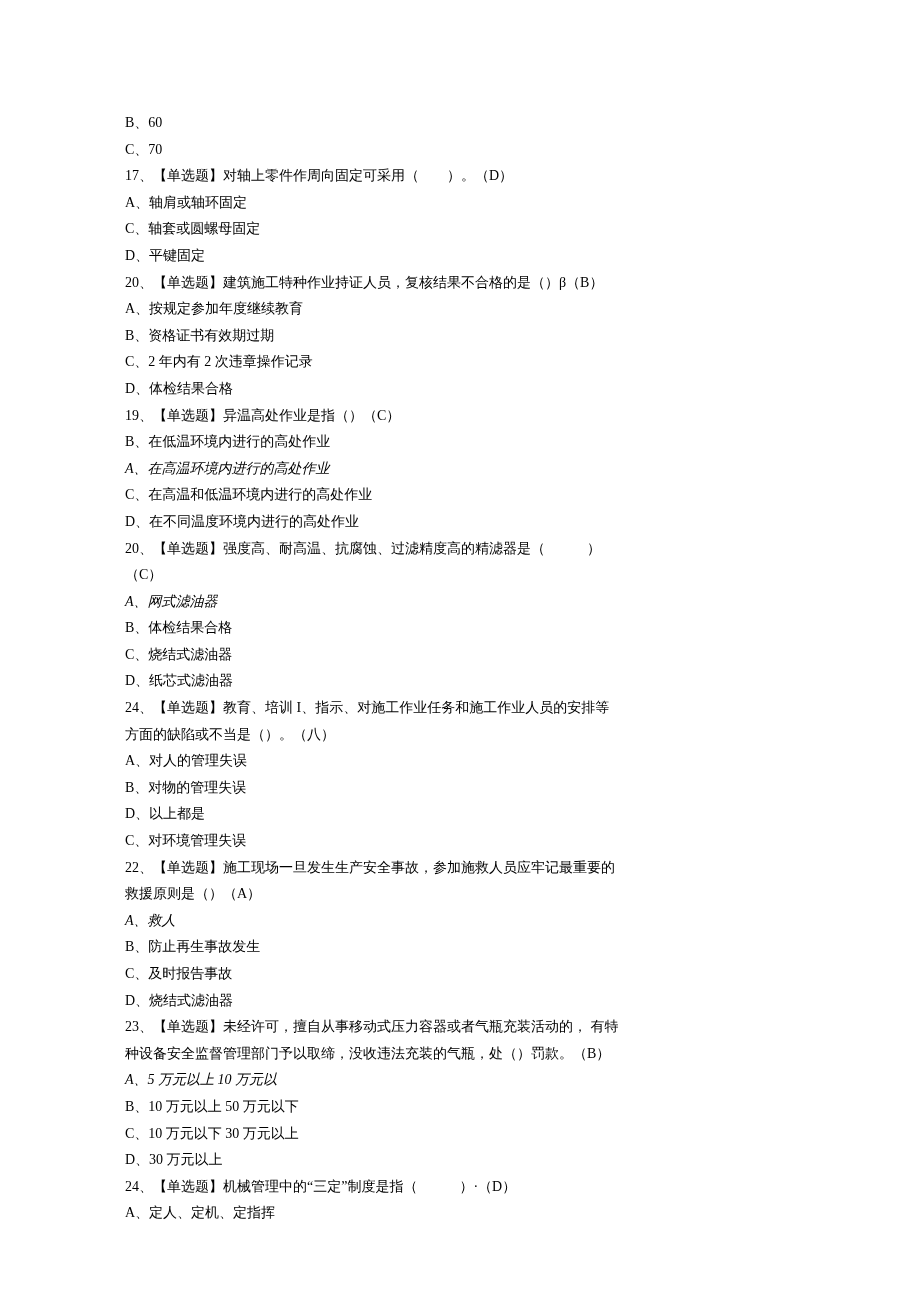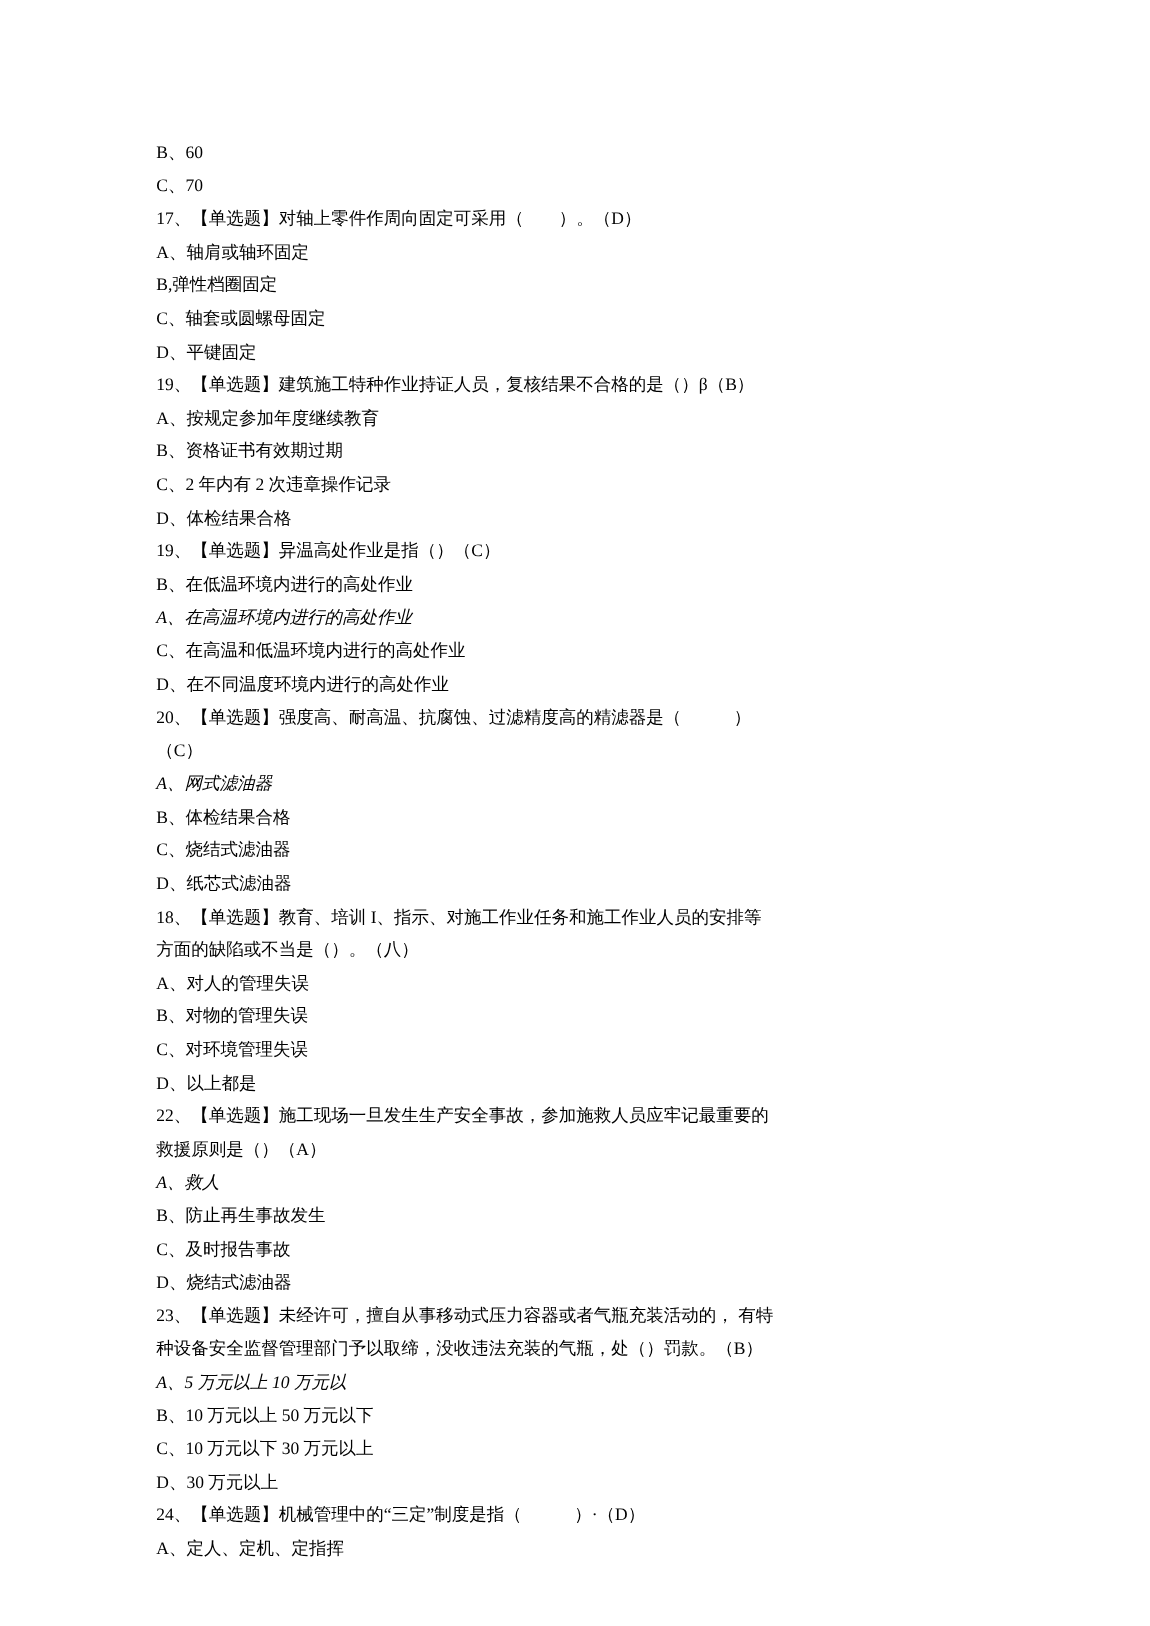--- a/index.html
+++ b/index.html
@@ -26,43 +26,42 @@
   }
 </style>
 </head>
 <body>
 
 <div class="page" id="page-root">
     <p class="line">B、60</p>
     <p class="line">C、70</p>
     <p class="line">17、【单选题】对轴上零件作周向固定可采用（　　）。（D）</p>
     <p class="line">A、轴肩或轴环固定</p>
-    <p class="line">B,弹性档圈固定</p>
     <p class="line">C、轴套或圆螺母固定</p>
     <p class="line">D、平键固定</p>
-    <p class="line">19、【单选题】建筑施工特种作业持证人员，复核结果不合格的是（）β（B）</p>
+    <p class="line">20、【单选题】建筑施工特种作业持证人员，复核结果不合格的是（）β（B）</p>
     <p class="line">A、按规定参加年度继续教育</p>
     <p class="line">B、资格证书有效期过期</p>
     <p class="line">C、2 年内有 2 次违章操作记录</p>
     <p class="line">D、体检结果合格</p>
     <p class="line">19、【单选题】异温高处作业是指（）（C）</p>
     <p class="line">B、在低温环境内进行的高处作业</p>
     <p class="line italic">A、在高温环境内进行的高处作业</p>
     <p class="line">C、在高温和低温环境内进行的高处作业</p>
     <p class="line">D、在不同温度环境内进行的高处作业</p>
     <p class="line">20、【单选题】强度高、耐高温、抗腐蚀、过滤精度高的精滤器是（　　　）（C）</p>
     <p class="line italic">A、网式滤油器</p>
     <p class="line">B、体检结果合格</p>
     <p class="line">C、烧结式滤油器</p>
     <p class="line">D、纸芯式滤油器</p>
-    <p class="line">18、【单选题】教育、培训 I、指示、对施工作业任务和施工作业人员的安排等方面的缺陷或不当是（）。（八）</p>
+    <p class="line">24、【单选题】教育、培训 I、指示、对施工作业任务和施工作业人员的安排等方面的缺陷或不当是（）。（八）</p>
     <p class="line">A、对人的管理失误</p>
     <p class="line">B、对物的管理失误</p>
+    <p class="line">D、以上都是</p>
     <p class="line">C、对环境管理失误</p>
-    <p class="line">D、以上都是</p>
     <p class="line">22、【单选题】施工现场一旦发生生产安全事故，参加施救人员应牢记最重要的救援原则是（）（A）</p>
     <p class="line italic">A、救人</p>
     <p class="line">B、防止再生事故发生</p>
     <p class="line">C、及时报告事故</p>
     <p class="line">D、烧结式滤油器</p>
     <p class="line">23、【单选题】未经许可，擅自从事移动式压力容器或者气瓶充装活动的， 有特种设备安全监督管理部门予以取缔，没收违法充装的气瓶，处（）罚款。（B）</p>
     <p class="line italic">A、5 万元以上 10 万元以</p>
     <p class="line">B、10 万元以上 50 万元以下</p>
     <p class="line">C、10 万元以下 30 万元以上</p>
     <p class="line">D、30 万元以上</p>

